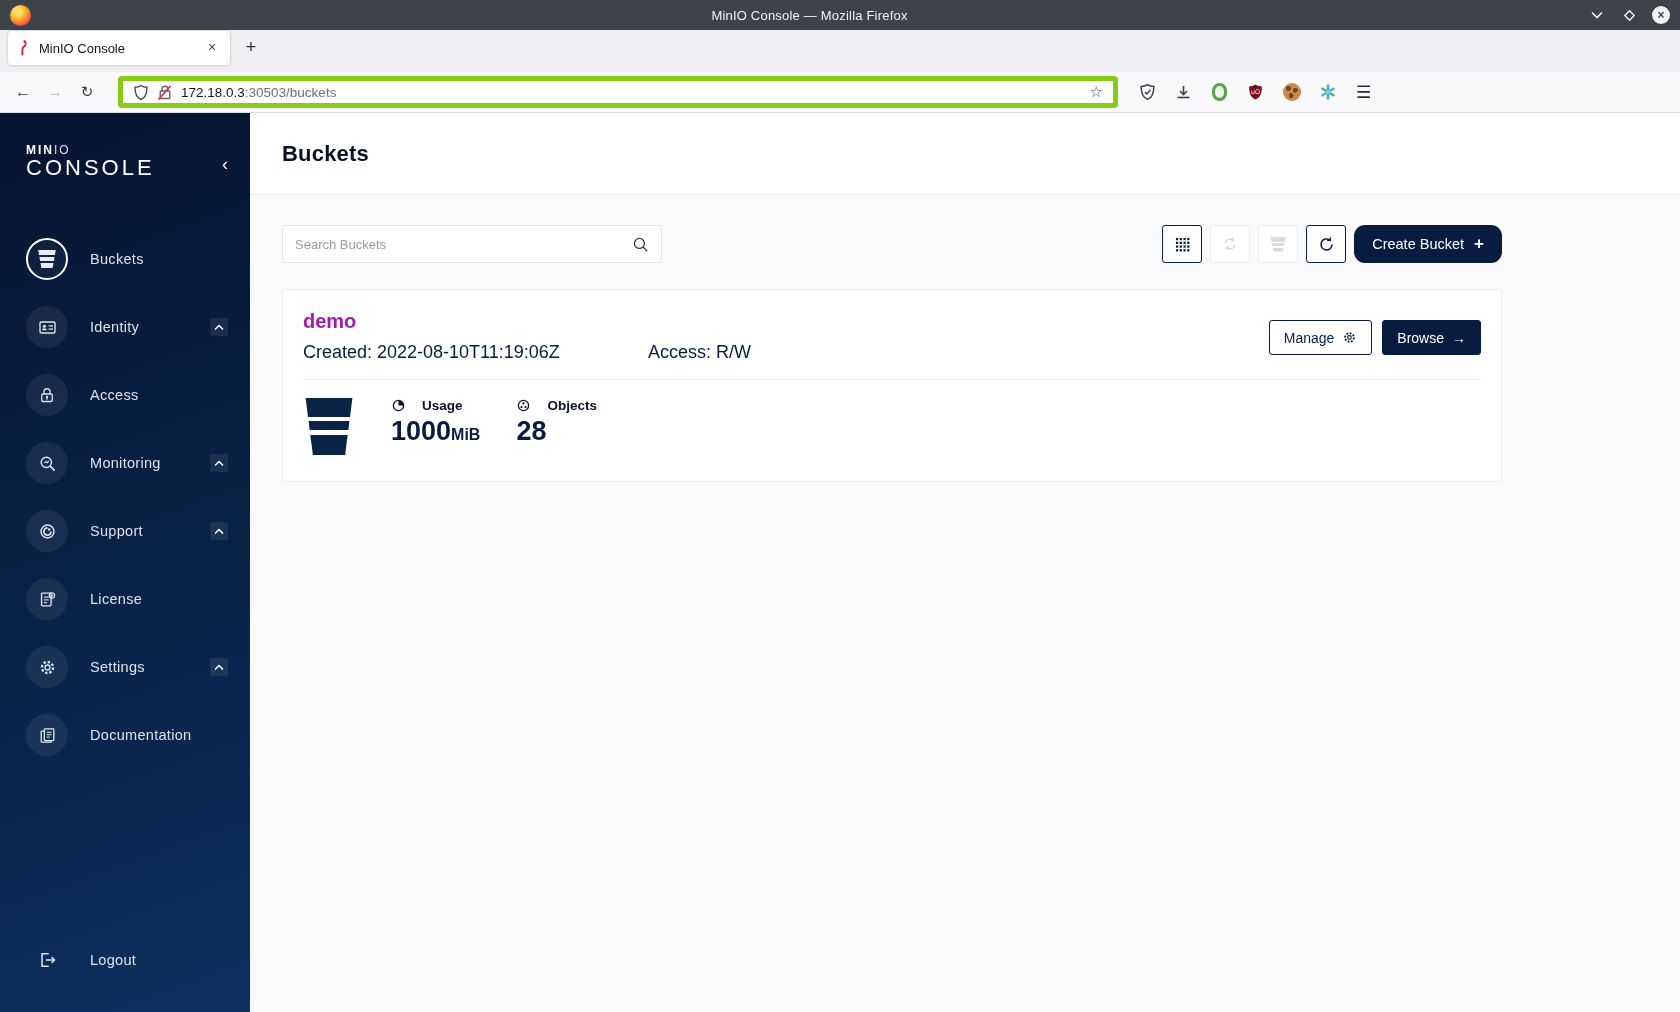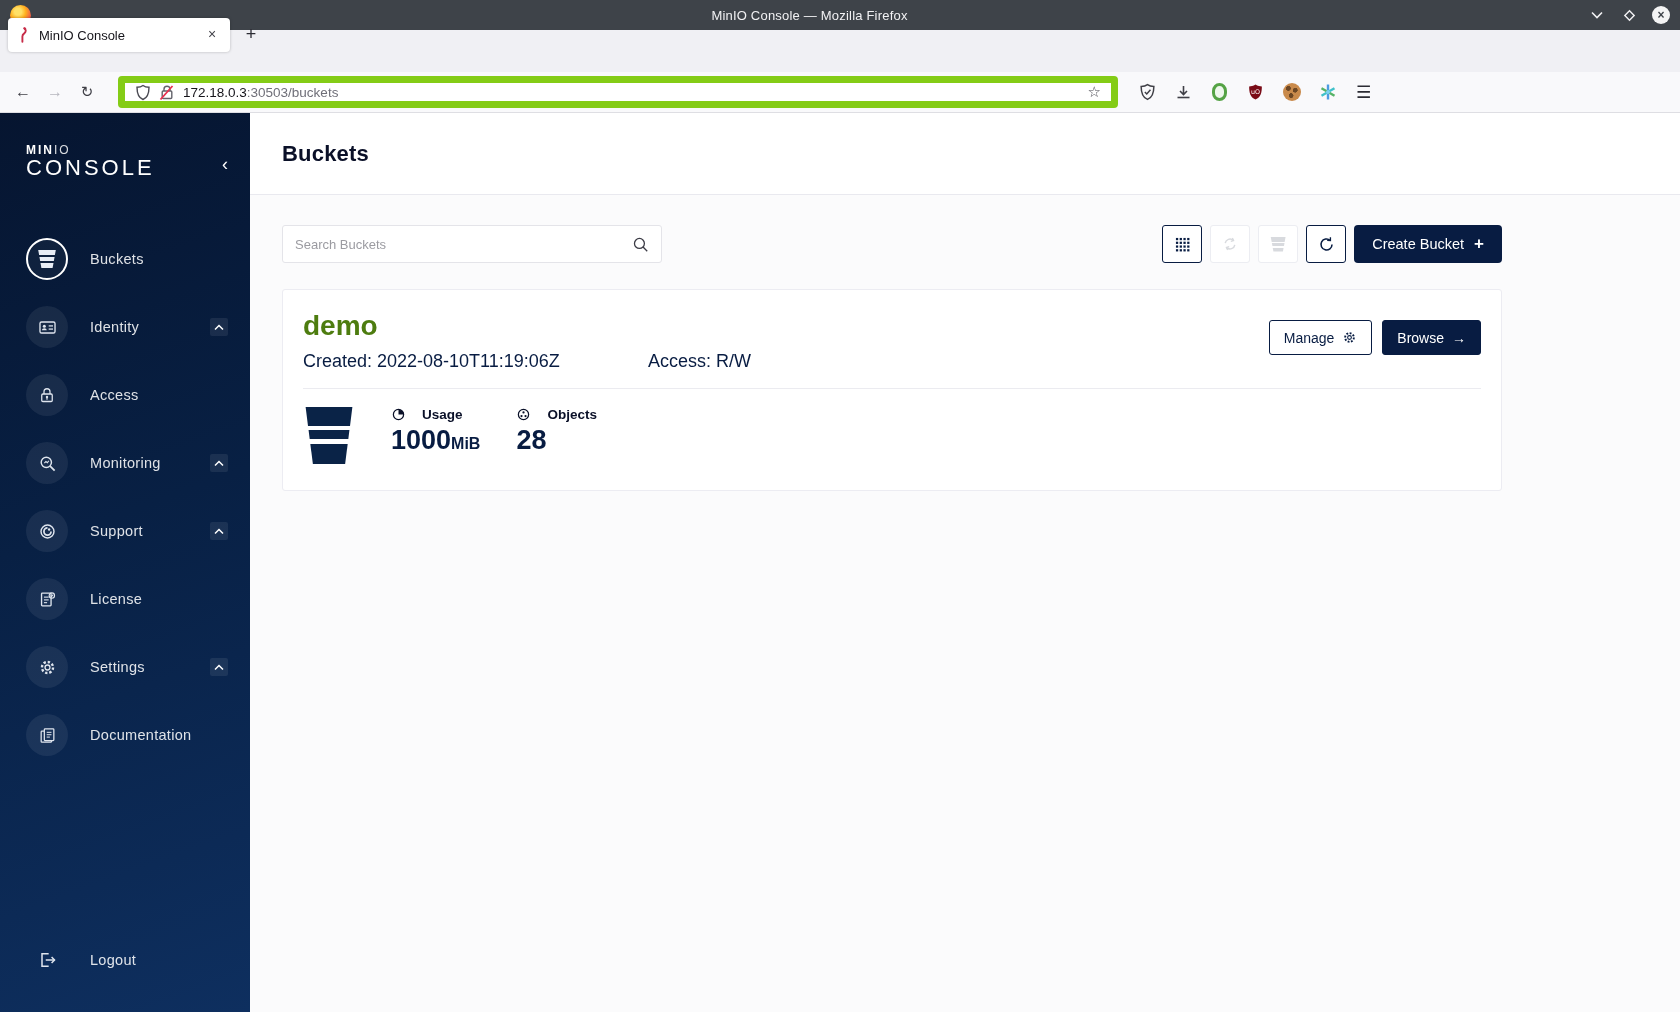--- a/index.html
+++ b/index.html
@@ -10,33 +10,33 @@
   
   .titlebar { height:30px; background:#3e4349; display:flex; align-items:center; padding:0 10px; color:#f1f1f3; flex:0 0 auto; }
   .ff-logo { width:21px; height:21px; border-radius:50%;
     background:radial-gradient(circle at 38% 32%, #ffe066 0 18%, #ffb01e 40%, #f2703e 62%, #e3364e 82%, #b5256e 100%); }
   .tb-title { flex:1; text-align:center; font-size:13px; letter-spacing:.2px; }
   .win-controls { display:flex; align-items:center; gap:14px; }
   .win-btn { width:18px; height:18px; display:flex; align-items:center; justify-content:center; cursor:default; }
   .close-circle { width:18px; height:18px; border-radius:50%; background:#f4f4f4; color:#3e4349; font-size:12px; line-height:18px; text-align:center; font-weight:700; }
 
   
-  .tabbar { height:42px; background:#f0f0f4; display:flex; align-items:flex-end; padding:16px 4px; flex:0 0 auto; }
+  .tabbar { height:42px; background:#f0f0f4; display:flex; align-items:flex-end; padding:3px 4px; flex:0 0 auto; }
   .tab { width:222px; height:34px; margin:0 0 4px 4px; background:#fff; border-radius:4px; box-shadow:0 0 3px rgba(0,0,0,.25); display:flex; align-items:center; padding:0 8px; gap:8px; }
   .tab-label { flex:1; font-size:13px; color:#15141a; white-space:nowrap; overflow:hidden; }
   .tab-close { width:20px; height:20px; border-radius:3px; text-align:center; line-height:19px; color:#45454c; font-size:14px; }
   .newtab-btn { width:30px; height:30px; margin:0 0 6px 6px; text-align:center; line-height:29px; font-size:18px; color:#2b2b33; border-radius:4px; }
 
   
   .navbar { height:41px; background:#f9f9fb; border-bottom:1px solid #dedee3; display:flex; align-items:center; padding:0 8px; gap:2px; flex:0 0 auto; }
   .nav-btn { width:30px; height:28px; display:flex; align-items:center; justify-content:center; font-size:16px; border-radius:4px; }
   .nav-back { color:#3f3f46; }
   .nav-fwd { color:#b6b6be; }
   .nav-reload { color:#3f3f46; font-size:15px; }
-  .urlbar { height:32px; width:1000px; margin-left:14px; background:#fff; border:7px solid #84cc16; border-radius:4px; display:flex; align-items:center; padding:0 10px; gap:8px; }
+  .urlbar { height:32px; width:1000px; margin-left:14px; background:#fff; border:5px solid #84cc16; border-radius:4px; display:flex; align-items:center; padding:0 10px; gap:8px; }
   .url-text { flex:1; font-size:13.5px; color:#15141a; }
   .url-text .url-rest { color:#6f6f78; }
   .url-star { color:#4a4a52; font-size:15px; }
   .nav-right { display:flex; align-items:center; gap:9px; margin-left:14px; }
   .ext-icon { width:27px; height:27px; display:flex; align-items:center; justify-content:center; border-radius:4px; }
   .green-oval { width:15px; height:18px; border:3px solid #55a345; border-radius:50%/45%; background:#eef7ec; }
   .cookie { width:18px; height:18px; border-radius:50%; background:#c98a4b;
     background-image:radial-gradient(circle at 30% 30%, #6d4724 0 2.2px, transparent 2.6px),
       radial-gradient(circle at 68% 40%, #6d4724 0 2.2px, transparent 2.6px),
       radial-gradient(circle at 45% 70%, #6d4724 0 2.2px, transparent 2.6px); }
@@ -70,28 +70,28 @@
   .content { padding:30px 0 0 32px; width:1252px; }
 
   .actions-row { width:1220px; display:flex; align-items:flex-start; }
   .search-box { width:380px; height:38px; background:#fff; border:1px solid #e4e4e9; border-radius:3px; display:flex; align-items:center; padding:0 12px; }
   .search-input { flex:1; border:none; outline:none; font-size:13px; color:#333; font-family:inherit; background:transparent; }
   .search-input::placeholder { color:#9b9ba1; }
   .tool-group { margin-left:auto; display:flex; align-items:center; gap:8px; }
   .sq-btn { width:40px; height:38px; border-radius:3px; background:#fff; display:flex; align-items:center; justify-content:center; }
   .sq-btn.on { border:1px solid #081C42; color:#081C42; }
   .sq-btn.off { border:1px solid #ecedf2; color:#d8dade; }
-  .create-btn { height:38px; background:#081C42; color:#fff; border-radius:4px; display:flex; align-items:center; gap:10px; padding:0 18px; font-size:14.5px; }
+  .create-btn { height:38px; background:#081C42; color:#fff; border-radius:11px; display:flex; align-items:center; gap:10px; padding:0 18px; font-size:14.5px; }
   .create-plus { font-size:17px; font-weight:700; }
 
   
   .card { width:1220px; margin-top:26px; background:#fff; border:1px solid #ececf2; border-radius:3px; padding:20px 20px 26px 20px; }
   .card-top { display:flex; }
   .card-info { flex:1; }
-  .bucket-name { font-size:28px; font-weight:700; color:#4d7c0f; }
+  .bucket-name { font-size:20px; font-weight:700; color:#a21caf; }
   .meta-row { display:flex; margin-top:9px; font-size:18px; color:#081C42; }
   .meta-created { width:345px; }
   .card-buttons { display:flex; gap:10px; align-items:flex-start; margin-top:10px; }
   .manage-btn { height:35px; padding:0 14px; background:#fff; border:1px solid #081C42; color:#081C42; border-radius:3px; display:flex; align-items:center; gap:8px; font-size:14px; }
   .browse-btn { height:35px; padding:0 14px; background:#081C42; border:1px solid #081C42; color:#fff; border-radius:3px; display:flex; align-items:center; gap:8px; font-size:14px; }
   .card-divider { border:none; border-top:1px solid #ebebf0; margin:16px 0 18px 0; }
   .metrics { display:flex; align-items:flex-start; }
   .big-bucket { width:52px; height:57px; clip-path:polygon(5% 0,95% 0,81% 100%,19% 100%);
     background:linear-gradient(to bottom,#0a2347 0 33%,#fff 33% 41%,#0a2347 41% 57%,#fff 57% 65%,#0a2347 65% 100%); }
   .metric { margin-left:36px; }

